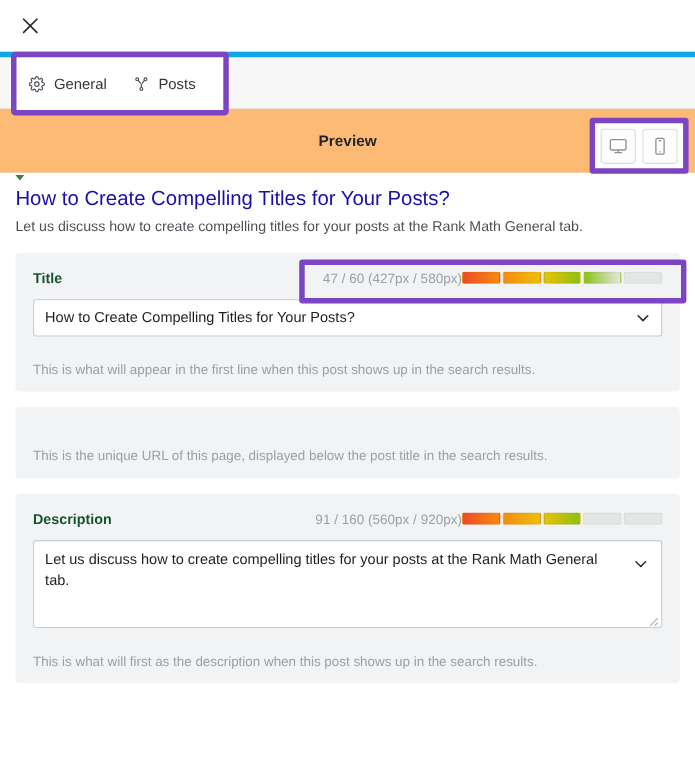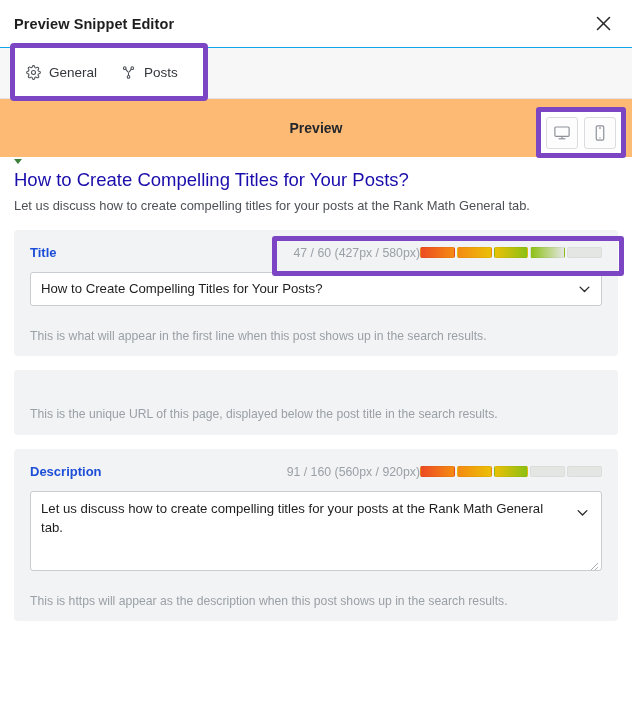--- a/index.html
+++ b/index.html
@@ -37,21 +37,21 @@
     cursor: pointer;
     color: #2b2b2b;
   }
   .close-btn svg { display: block; }
 
   
   .tabs-bar {
     position: relative;
     height: 52px;
     background: #f7f7f8;
-    border-top: 1px solid #0ea5e9;
+    border-top: 5px solid #0ea5e9;
     border-bottom: 1px solid #e2e2e6;
   }
   .tabs-highlight {
     position: absolute;
     left: 10px; top: -5px;
     width: 198px; height: 58px;
     border: 5px solid #7b45c3;
     border-radius: 4px;
     background: #ffffff;
     z-index: 3;
@@ -163,21 +163,21 @@
   .field-head {
     display: flex;
     align-items: center;
     justify-content: space-between;
     margin-bottom: 10px;
     min-height: 18px;
   }
   .field-label {
     font-size: 13px;
     font-weight: bold;
-    color: #1d4ed8;
+    color: #14532d;
   }
   .counter-wrap {
     display: flex;
     align-items: center;
   }
   .counter-text {
     font-size: 12.3px;
     color: #9aa0a6;
     white-space: nowrap;
   }
@@ -264,21 +264,20 @@
     margin-top: 22px;
     line-height: 1.35;
   }
 </style>
 </head>
 <body>
 
 <div class="app">
 
   <div class="modal-header">
-    <div class="modal-title">Preview Snippet Editor</div>
     <div class="close-btn">
       <svg width="19" height="19" viewBox="0 0 19 19" fill="none" stroke="currentColor" stroke-width="1.6" stroke-linecap="round">
         <line x1="3.5" y1="3.5" x2="15.5" y2="15.5"></line>
         <line x1="15.5" y1="3.5" x2="3.5" y2="15.5"></line>
       </svg>
     </div>
   </div>
 
   <div class="tabs-bar">
     <div class="tabs-highlight"></div>
@@ -393,17 +392,17 @@
             <polyline points="5,9 12,16 19,9"></polyline>
           </svg>
         </span>
         <span class="resize-handle">
           <svg width="11" height="11" viewBox="0 0 11 11" fill="none" stroke="currentColor" stroke-width="1">
             <line x1="10" y1="3" x2="3" y2="10"></line>
             <line x1="10" y1="7" x2="7" y2="10"></line>
           </svg>
         </span>
       </div>
-      <div class="help-text">This is https will appear as the description when this post shows up in the search results.</div>
+      <div class="help-text">This is what will first as the description when this post shows up in the search results.</div>
     </div>
 
   </div>
 </div>
 
 </body></html>

